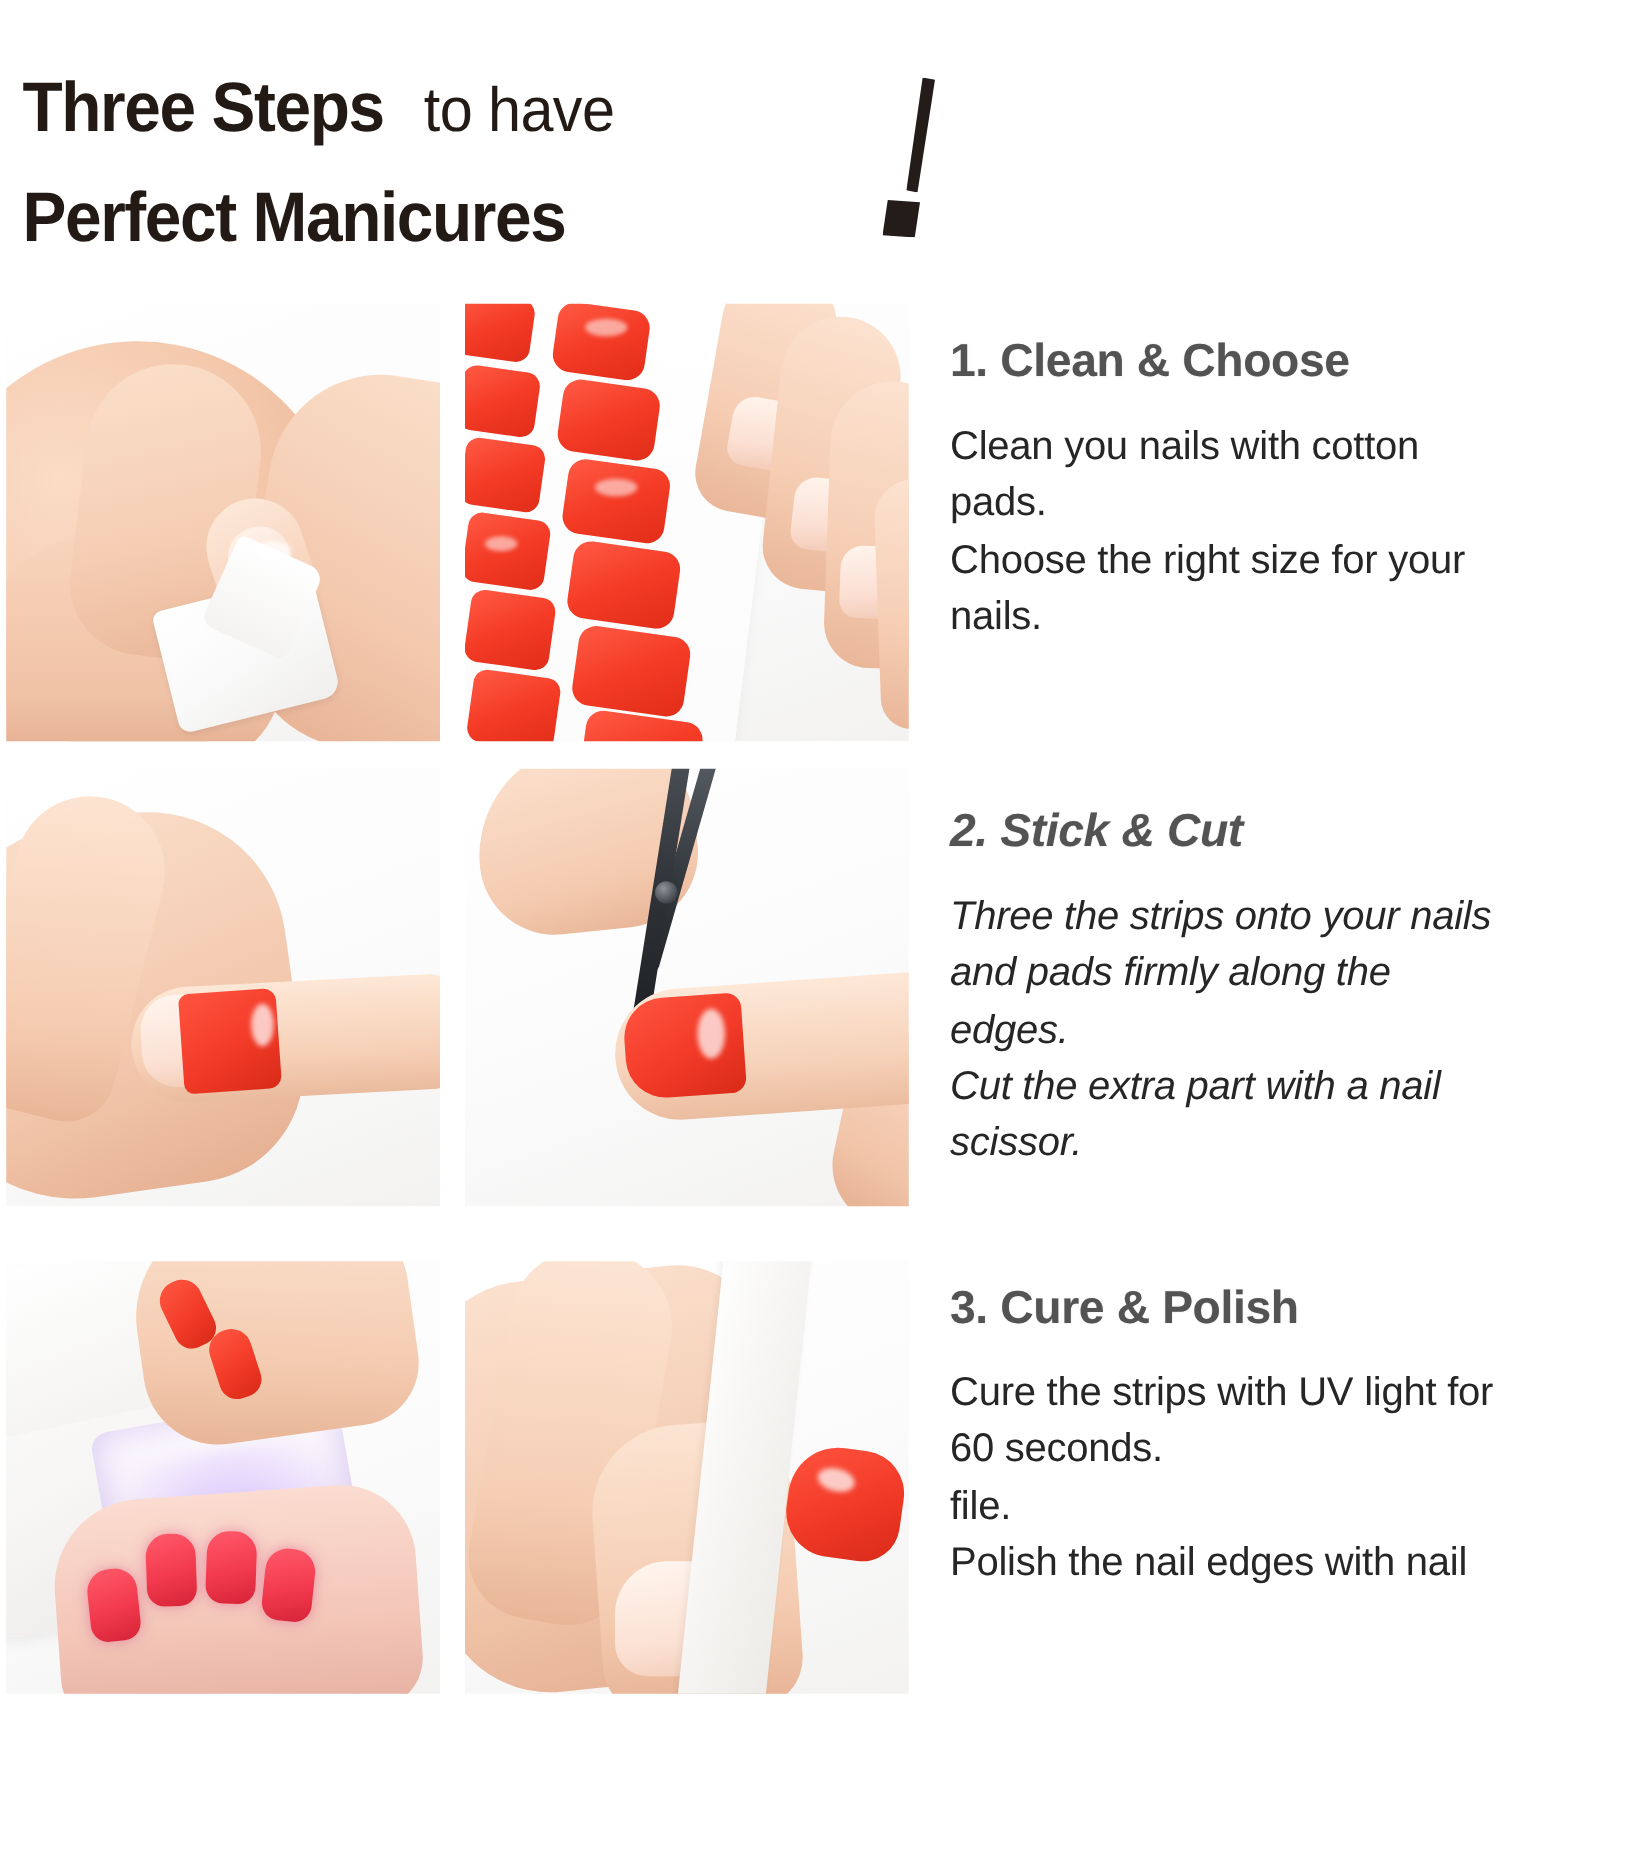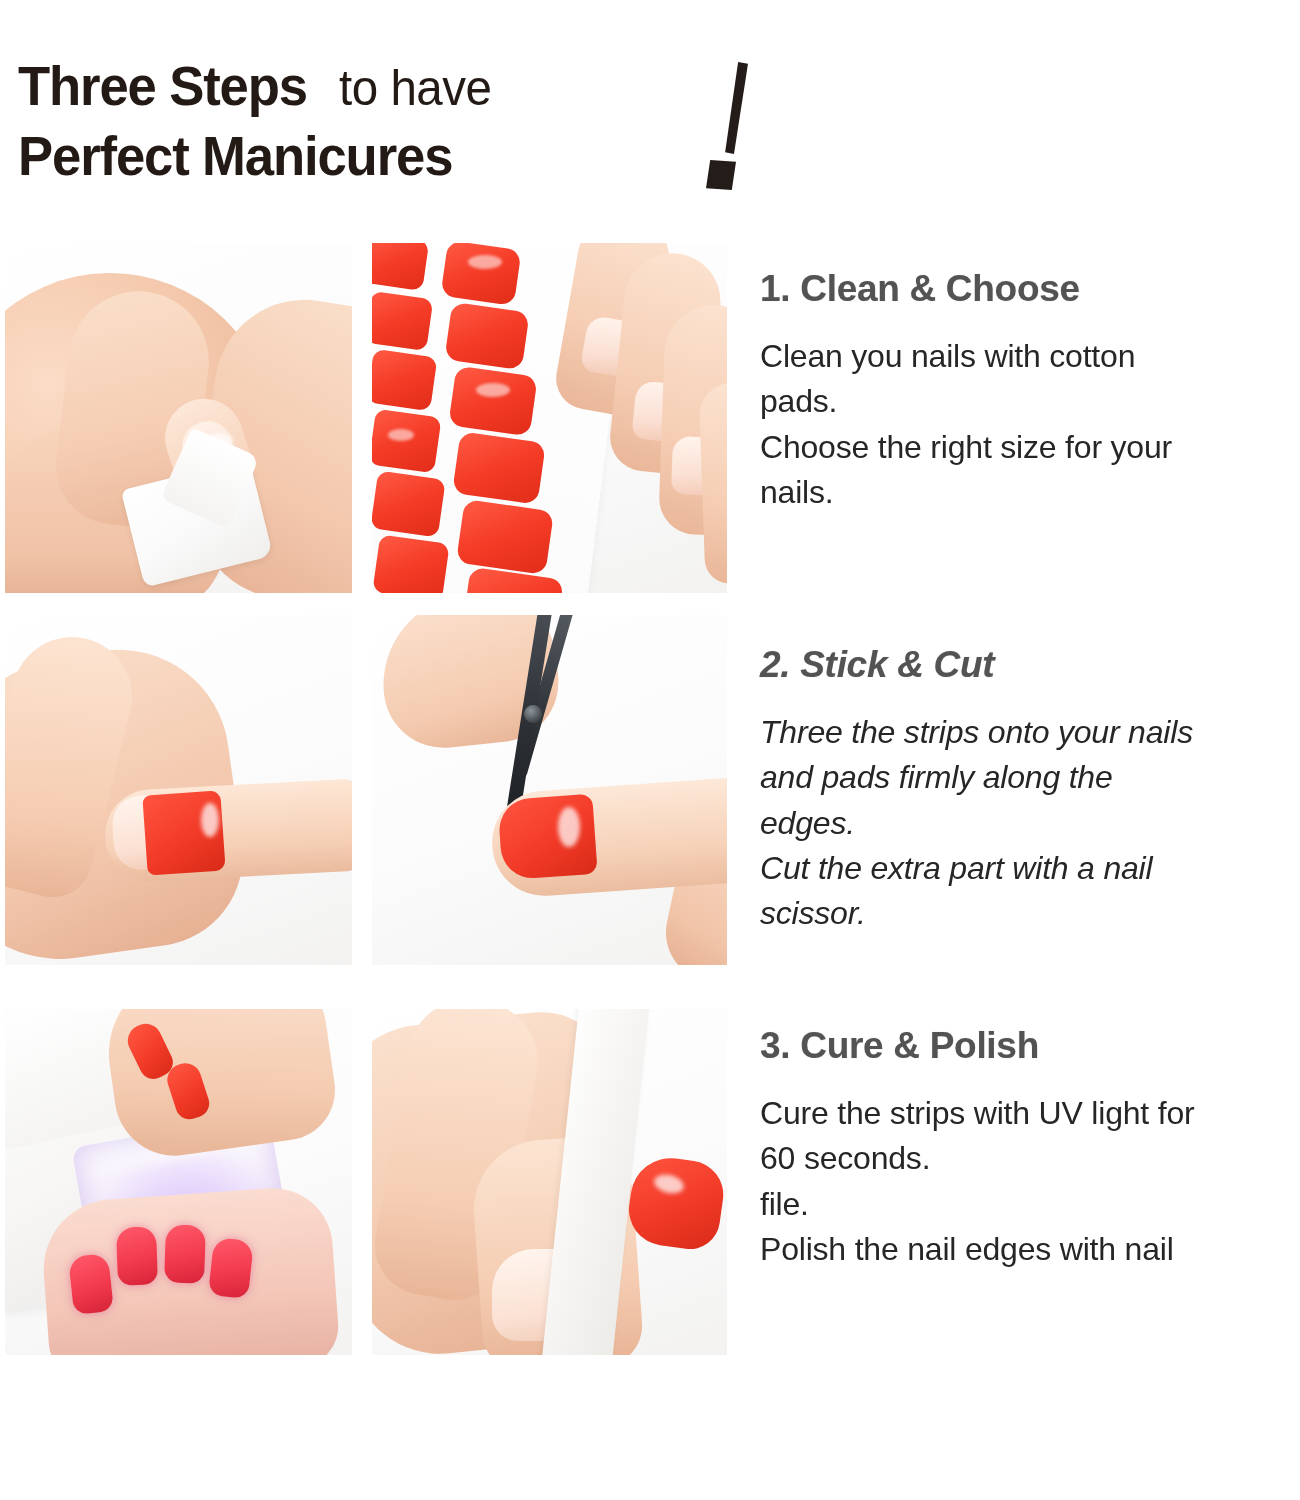--- a/index.html
+++ b/index.html
@@ -7,21 +7,21 @@
     width:1300px;height:1500px;overflow:hidden;position:relative;
     font-family:"Liberation Sans","DejaVu Sans",sans-serif;
     -webkit-font-smoothing:antialiased;
   }
   .page{position:relative;width:1300px;height:1500px;background:#fff;}
 
   
   .headline{position:absolute;left:18px;top:58px;width:780px;}
   .hl-line{white-space:nowrap;line-height:1.0;}
   .hl-line1{font-size:56px;}
-  .hl-line2{font-size:56px;margin-top:14px;}
+  .hl-line2{font-size:56px;margin-top:32px;}
   .hl-strong{
     font-weight:bold;font-size:56px;color:#231a15;
     letter-spacing:-1.2px;transform:scaleX(0.94);transform-origin:left center;
     display:inline-block;
   }
   .hl-light{
     font-weight:normal;font-size:50px;color:#231a15;
     letter-spacing:-0.5px;transform:scaleX(0.95);transform-origin:left center;
     display:inline-block;margin-left:14px;
   }

